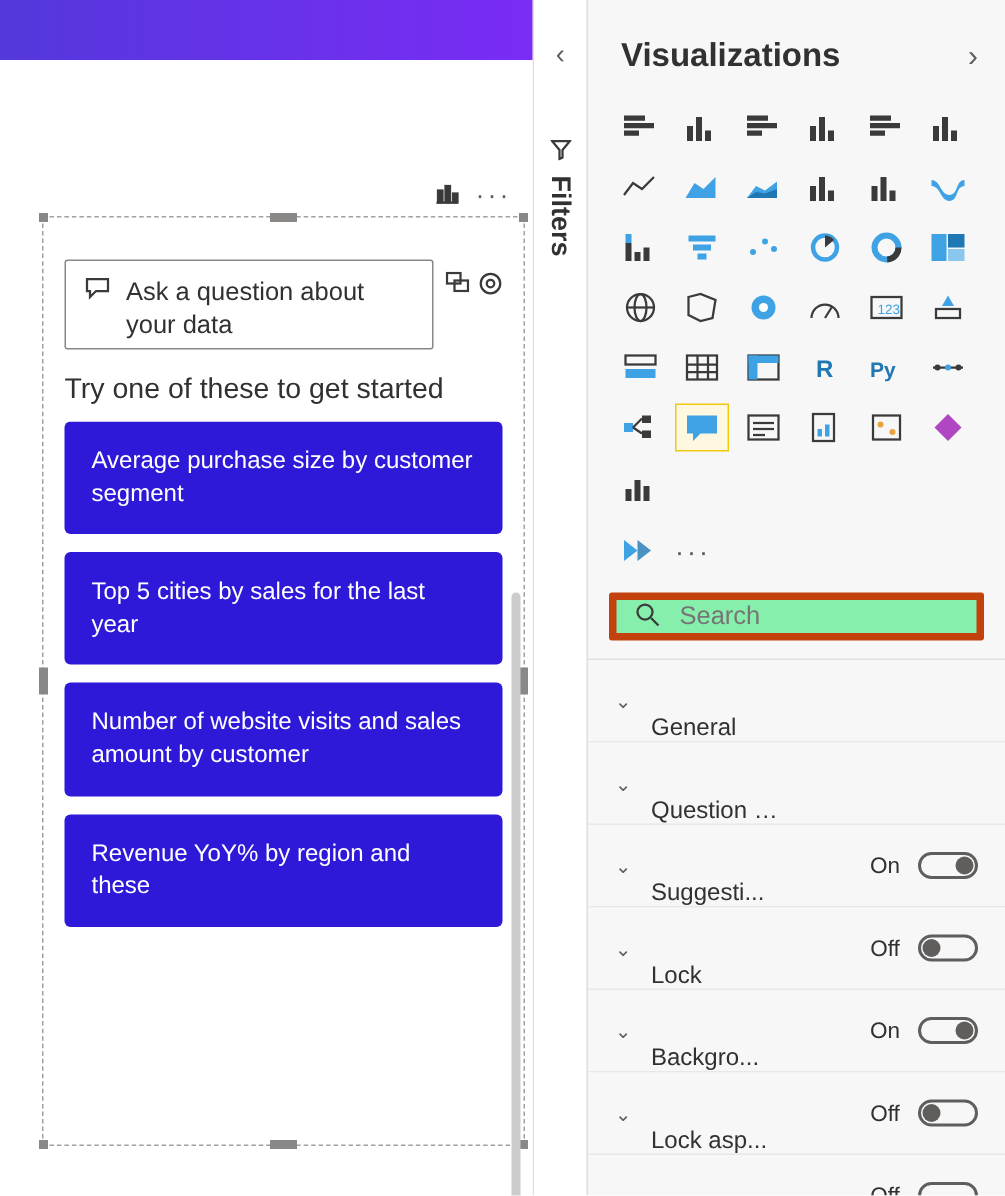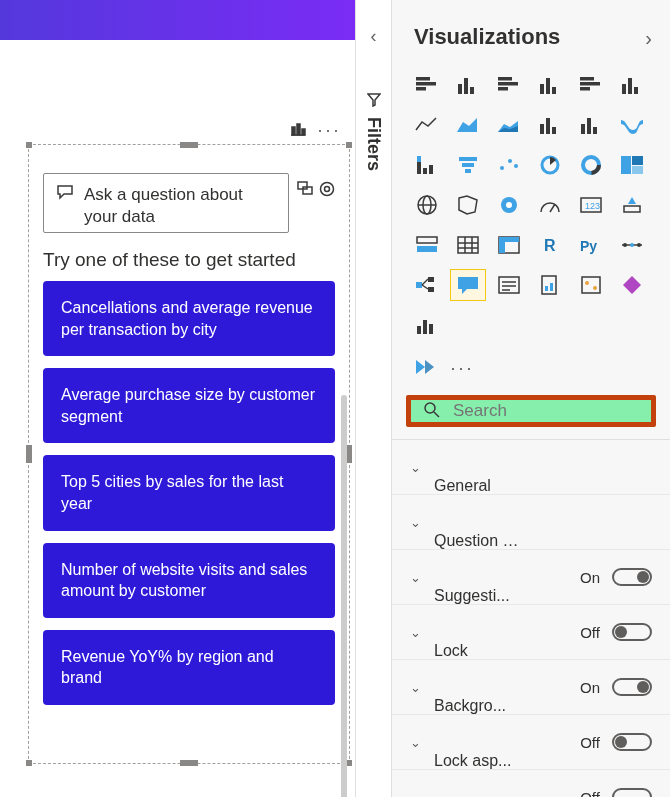--- a/index.html
+++ b/index.html
@@ -244,25 +244,24 @@
               <circle class="ic" cx="8" cy="8" r="2.5"></circle>
               <circle class="ic" cx="8" cy="8" r="6.5"></circle>
             </svg>
         </span>
       </div>
     </div>
 
     <div class="suggest-label">Try one of these to get started</div>
 
     <div class="suggestions">
-      <div class="suggestion">Cancellations and average revenue per transaction by city</div>
       <div class="suggestion">Average purchase size by customer segment</div>
       <div class="suggestion">Top 5 cities by sales for the last year</div>
       <div class="suggestion">Number of website visits and sales amount by customer</div>
-      <div class="suggestion">Revenue YoY% by region and brand</div>
+      <div class="suggestion">Revenue YoY% by region and these</div>
     </div>
     <div class="sugg-scrollbar"></div>
   </div>
 </div>
 
 <div class="filters-rail">
   <span class="chev">‹</span>
   <div class="filters-label">
     <svg width="14" height="14">
         <path class="ic" d="M1 1h12L8 7v5l-2 1V7z"></path>

